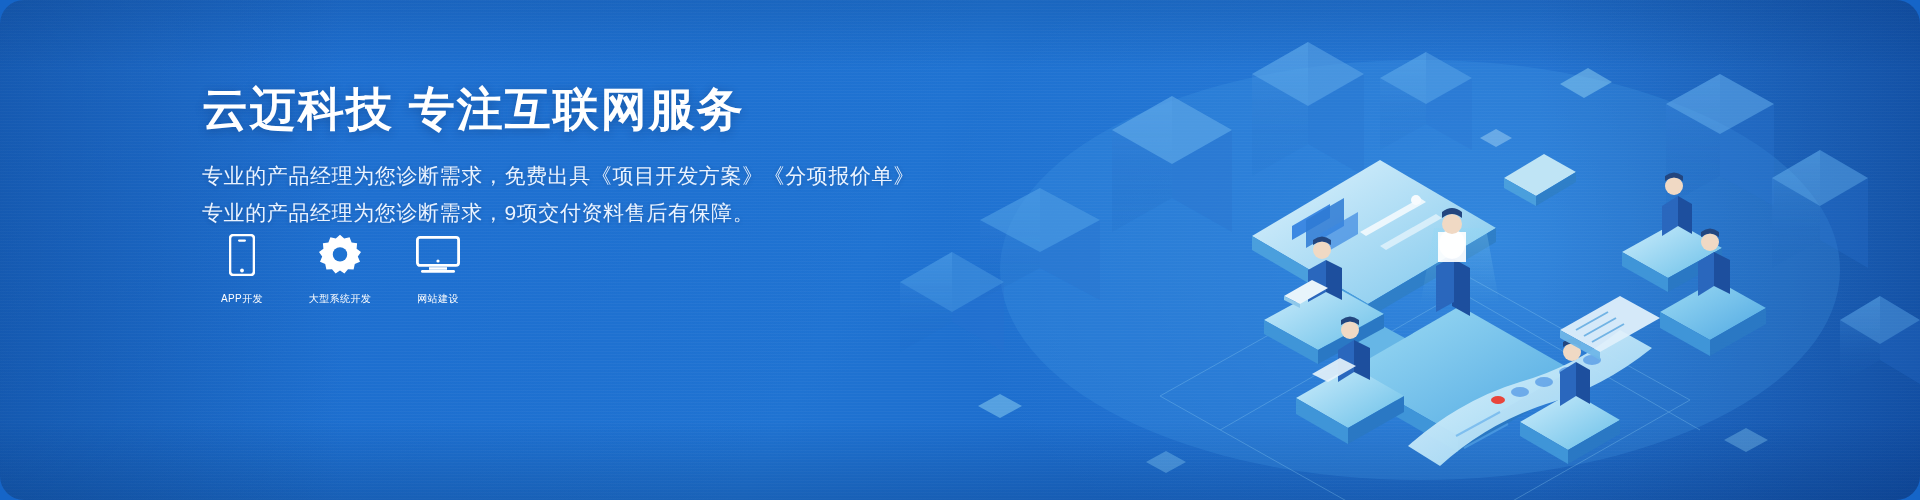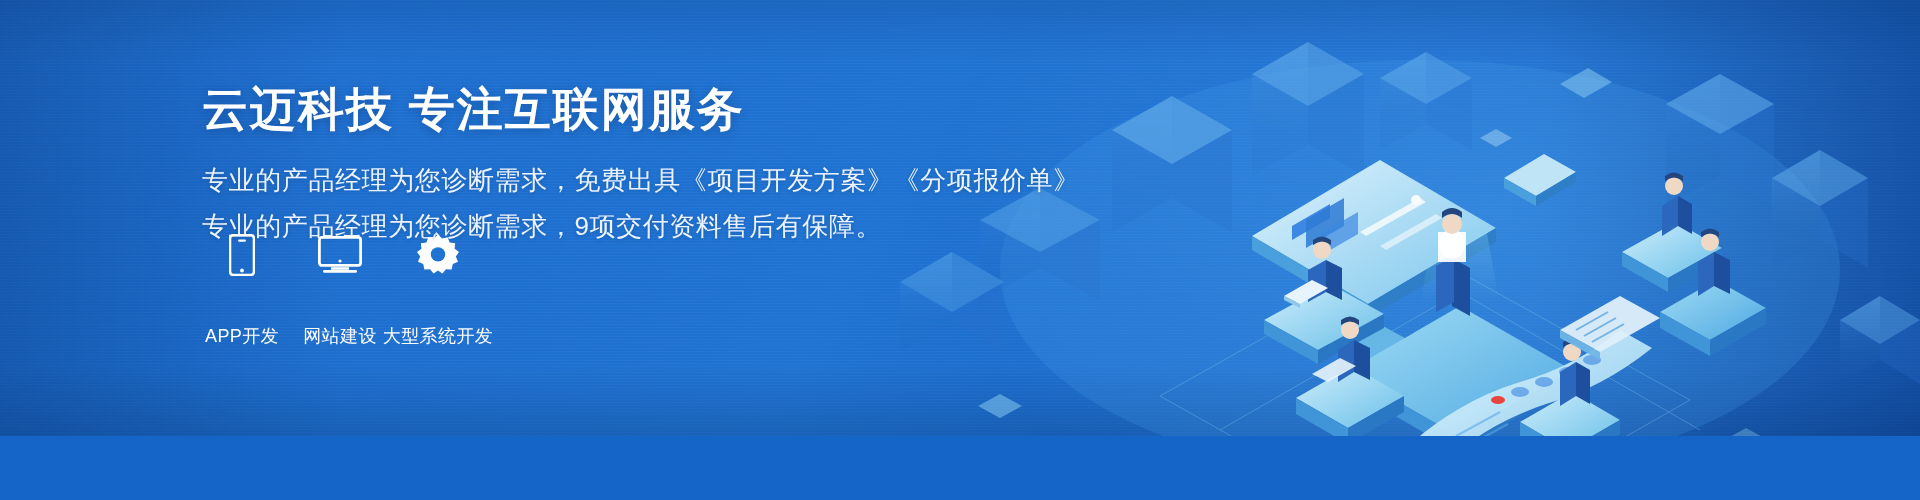--- a/index.html
+++ b/index.html
@@ -4,26 +4,27 @@
 <style>
   * { margin:0; padding:0; box-sizing:border-box; }
   html, body { width:1920px; height:500px; overflow:hidden; }
   body {
     font-family:"Liberation Sans","DejaVu Sans",sans-serif;
     background:#1565c8;
   }
 
   .banner {
     position:relative;
-    width:1920px; height:436px;
+    width:1920px; height:500px;
     overflow:hidden;
     background:
       radial-gradient(ellipse 900px 600px at 78% 48%, rgba(60,150,235,0.55) 0%, rgba(60,150,235,0.0) 62%),
       radial-gradient(ellipse 1200px 900px at 8% 10%, rgba(40,120,215,0.45) 0%, rgba(40,120,215,0) 70%),
       linear-gradient(118deg, #1463c9 0%, #1a6ccd 22%, #1f73d2 46%, #1a68c9 68%, #1457b8 100%);
+    border-radius: 24px;
   }
   
   .scan {
     position:absolute; inset:0;
     background-image:repeating-linear-gradient(
       to bottom,
       rgba(255,255,255,0.030) 0px,
       rgba(255,255,255,0.030) 1px,
       rgba(0,0,0,0.0) 1px,
       rgba(0,0,0,0.0) 3px);
@@ -49,21 +50,21 @@
     font-size:46px;
     font-weight:700;
     color:#ffffff;
     letter-spacing:2px;
     line-height:1.18;
     white-space:nowrap;
     text-shadow:0 2px 10px rgba(2,34,80,0.30);
   }
   .subline {
     margin-top:22px;
-    font-size:26px;
+    font-size:21px;
     color:#eaf3ff;
     line-height:1.75;
     letter-spacing:0.6px;
     white-space:nowrap;
     text-shadow:0 1px 4px rgba(2,34,80,0.25);
   }
   .subline div { white-space:nowrap; }
 
   
   .icon-row {
@@ -81,26 +82,25 @@
     align-items:center;
     text-decoration:none;
   }
   .icon-glyph {
     height:46px;
     display:flex; align-items:center; justify-content:center;
     margin-bottom:14px;
   }
   .icon-glyph svg { display:block; }
   .icon-label {
-    font-size:18px;
+    font-size:10px;
     color:#ffffff;
     letter-spacing:0.4px;
     white-space:nowrap;
     text-align:right;
-    margin-top:32px;
   }
 
   
   .art {
     position:absolute;
     right:0; top:0;
     width:1060px; height:500px;
     z-index:3;
   }
   .art svg { display:block; width:100%; height:100%; }
@@ -338,34 +338,34 @@
           <circle cx="13" cy="36.5" r="1.9" fill="#ffffff"></circle>
         </svg>
       </span>
       <span class="icon-label">APP开发</span>
     </div>
 
 
 
     <div class="icon-item">
       <span class="icon-glyph">
+        <svg width="42" height="42" viewBox="0 0 42 42">
+          <path d="M21 0.8 L25.2 4.6 L30.6 3.2 L32.6 8.4 L38.1 9.2 L37.6 14.8 L42 18 L38.8 22.6 L41 27.8 L35.8 30 L34.6 35.4 L29 35.2 L25.4 39.6 L21 36.6 L16.6 39.6 L13 35.2 L7.4 35.4 L6.2 30 L1 27.8 L3.2 22.6 L0 18 L4.4 14.8 L3.9 9.2 L9.4 8.4 L11.4 3.2 L16.8 4.6 Z" fill="#ffffff"></path>
+          <circle cx="21" cy="20.4" r="7.2" fill="#1f73d2"></circle>
+        </svg>
+      </span>
+      <span class="icon-label">大型系统开发</span>
+    </div>
+
+    <div class="icon-item">
+      <span class="icon-glyph">
         <svg width="44" height="38" viewBox="0 0 44 38">
           <rect x="1.4" y="1.4" width="41.2" height="28" rx="2.6" ry="2.6" fill="none" stroke="#ffffff" stroke-width="2.8"></rect>
           <circle cx="22" cy="25" r="1.6" fill="#ffffff"></circle>
           <rect x="13" y="31.2" width="18" height="2.6" fill="#ffffff"></rect>
           <rect x="5" y="34" width="34" height="2.8" rx="1.4" fill="#ffffff"></rect>
         </svg>
       </span>
       <span class="icon-label">网站建设</span>
     </div>
 
-    <div class="icon-item">
-      <span class="icon-glyph">
-        <svg width="42" height="42" viewBox="0 0 42 42">
-          <path d="M21 0.8 L25.2 4.6 L30.6 3.2 L32.6 8.4 L38.1 9.2 L37.6 14.8 L42 18 L38.8 22.6 L41 27.8 L35.8 30 L34.6 35.4 L29 35.2 L25.4 39.6 L21 36.6 L16.6 39.6 L13 35.2 L7.4 35.4 L6.2 30 L1 27.8 L3.2 22.6 L0 18 L4.4 14.8 L3.9 9.2 L9.4 8.4 L11.4 3.2 L16.8 4.6 Z" fill="#ffffff"></path>
-          <circle cx="21" cy="20.4" r="7.2" fill="#1f73d2"></circle>
-        </svg>
-      </span>
-      <span class="icon-label">大型系统开发</span>
-    </div>
-
   </div>
 </div>
 
 </body></html>

